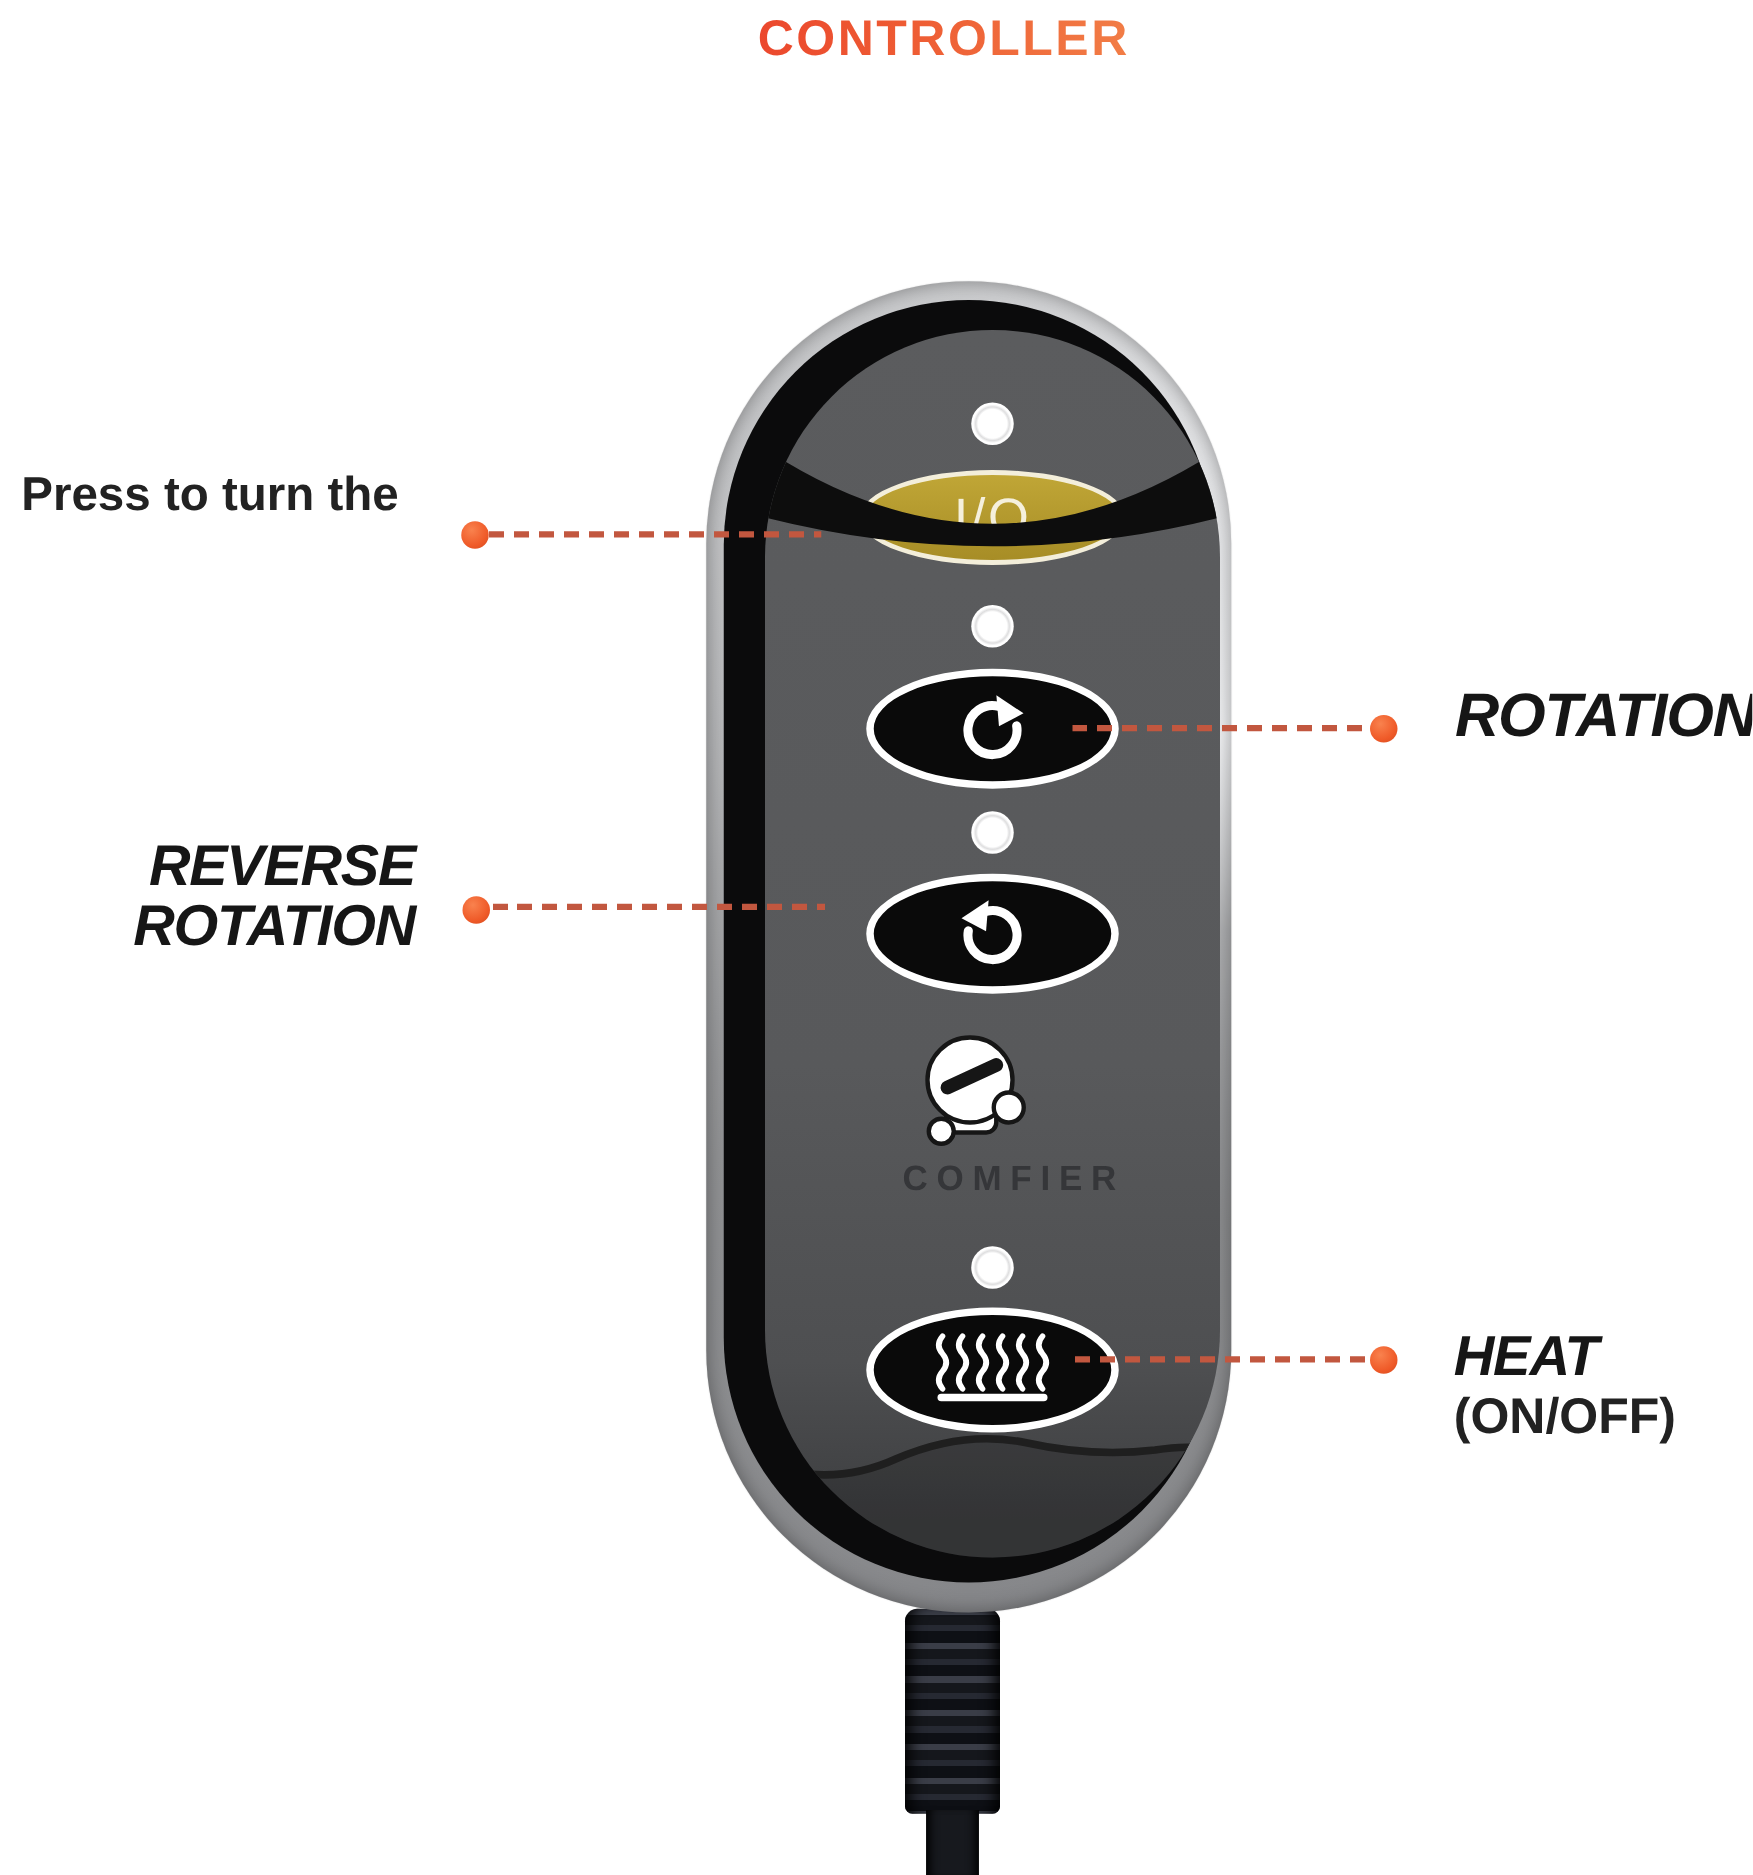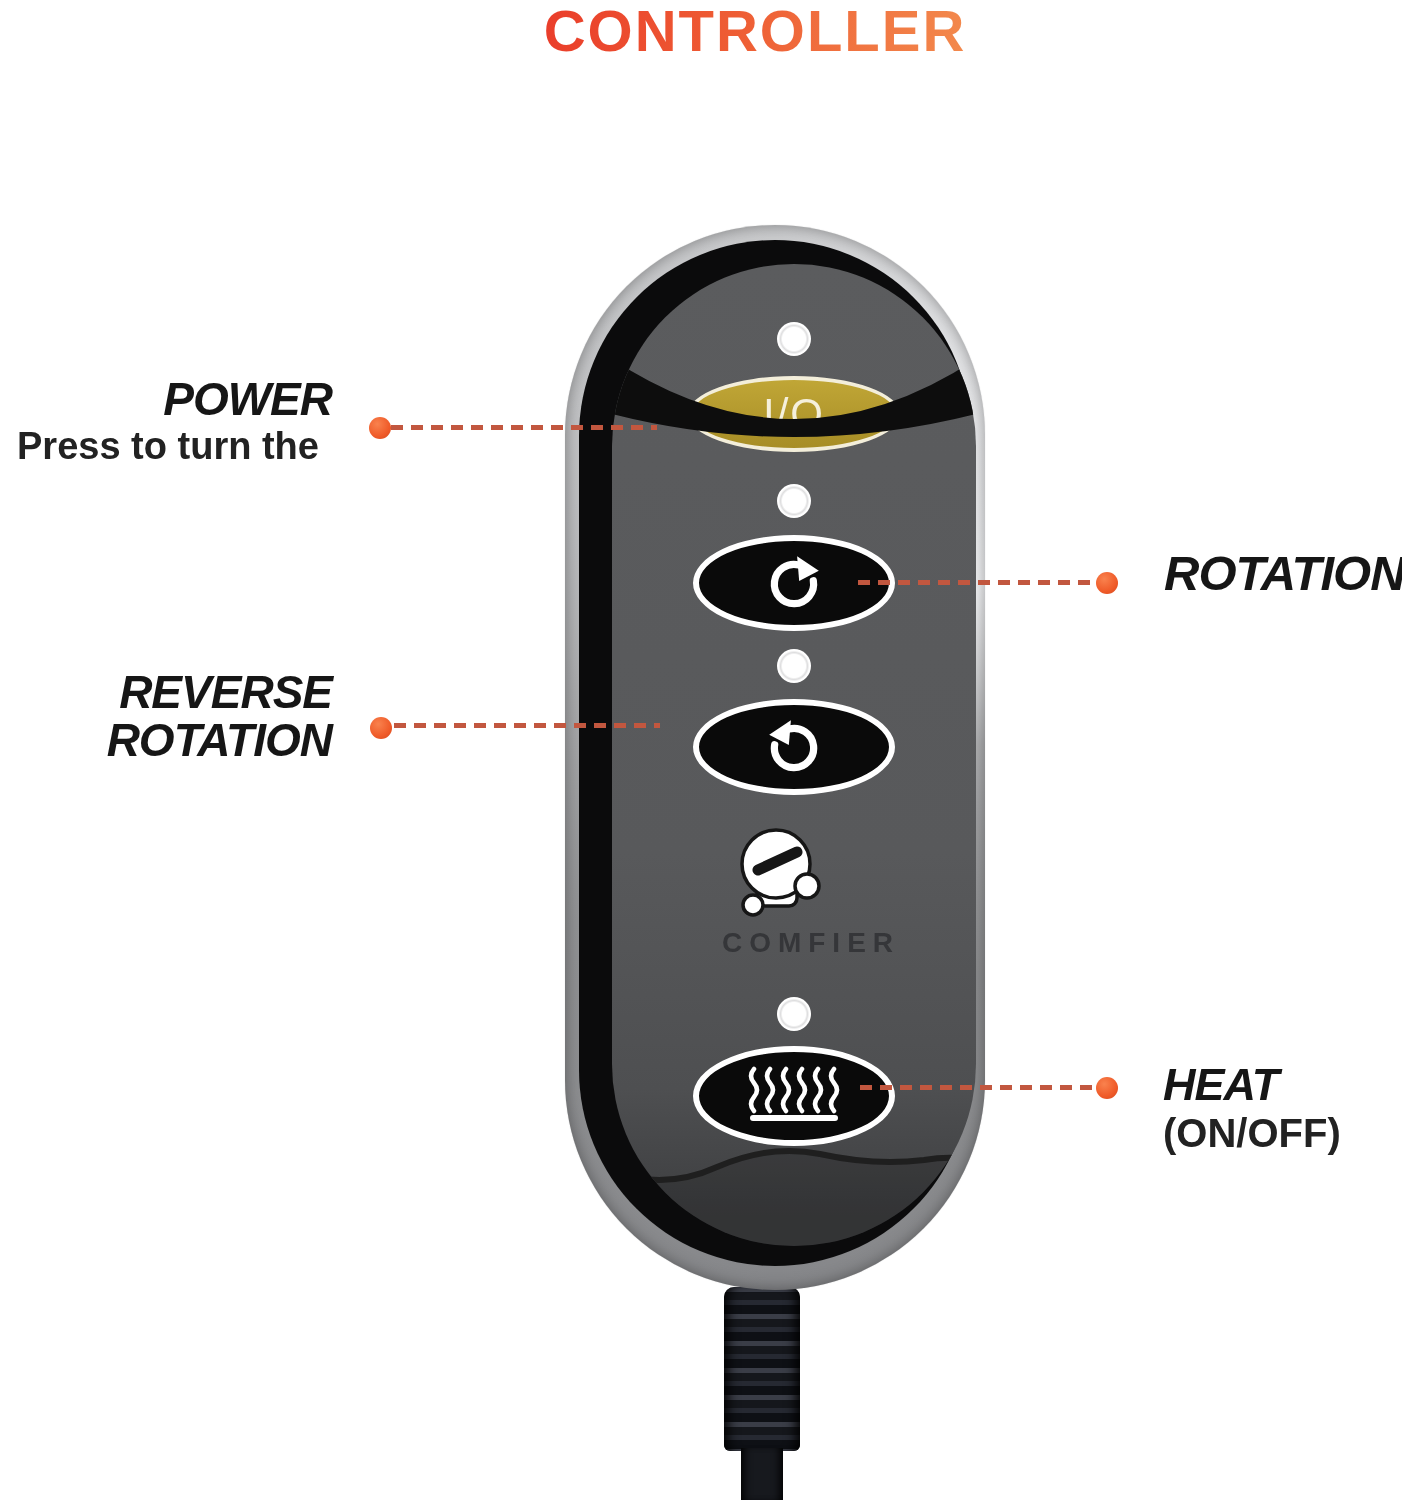--- a/index.html
+++ b/index.html
@@ -3,21 +3,21 @@
 <meta charset="utf-8">
 <style>
   html,body{margin:0;padding:0;background:#fff;}
   #stage{
     position:relative;width:1402px;height:1500px;background:#ffffff;overflow:hidden;
     font-family:"Liberation Sans", sans-serif;
   }
   
   .page-title{
     position:absolute;left:430px;top:0;width:650px;height:62px;
-    text-align:center;font-size:58px;line-height:62px;font-weight:800;letter-spacing:2px;
+    text-align:center;font-size:40px;line-height:62px;font-weight:800;letter-spacing:2px;
     color:#ec5a30;
     background:linear-gradient(90deg,#e72b25 0%,#ee5b33 45%,#f59e58 100%);
     -webkit-background-clip:text;background-clip:text;
     -webkit-text-fill-color:transparent;
   }
   
   .callout{position:absolute;color:#111;z-index:12;}
   .c-title{font-style:italic;font-weight:800;font-size:46px;line-height:50px;letter-spacing:-1px;color:#161616;}
   .c-desc{font-weight:700;font-size:38px;line-height:44px;color:#222;}
   .callout-power{left:0;top:374px;width:336px;}
@@ -103,21 +103,20 @@
   }
 </style>
 </head>
 <body>
 
 <div id="stage">
 
   <div class="page-title">CONTROLLER</div>
 
   <div class="callout callout-power">
-    <div class="c-title">POWER</div>
     <div class="c-desc">Press to turn the</div>
   </div>
 
   <div class="callout callout-reverse">
     <div class="c-title">REVERSE</div>
     <div class="c-title">ROTATION</div>
   </div>
 
   <div class="callout callout-rotation">
     <div class="c-title">ROTATION</div>

